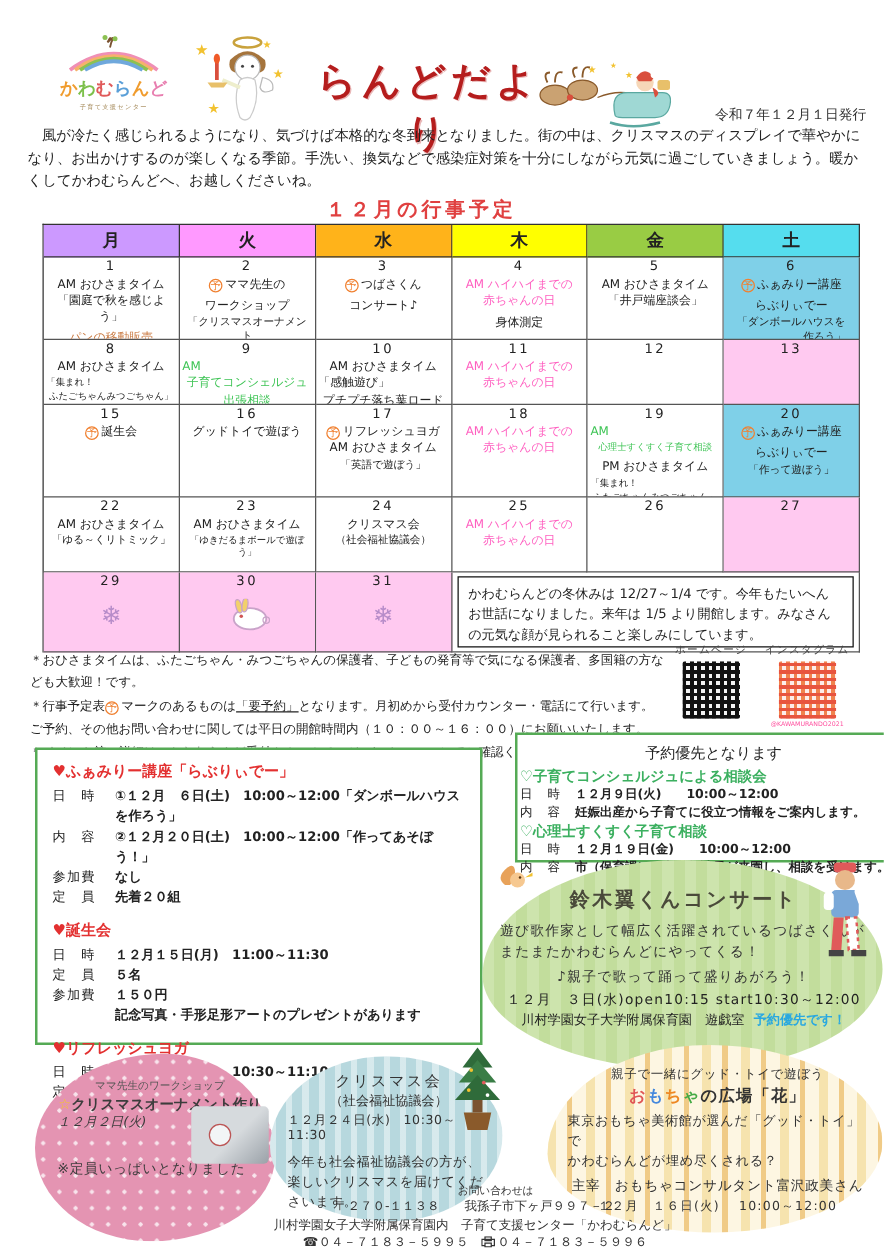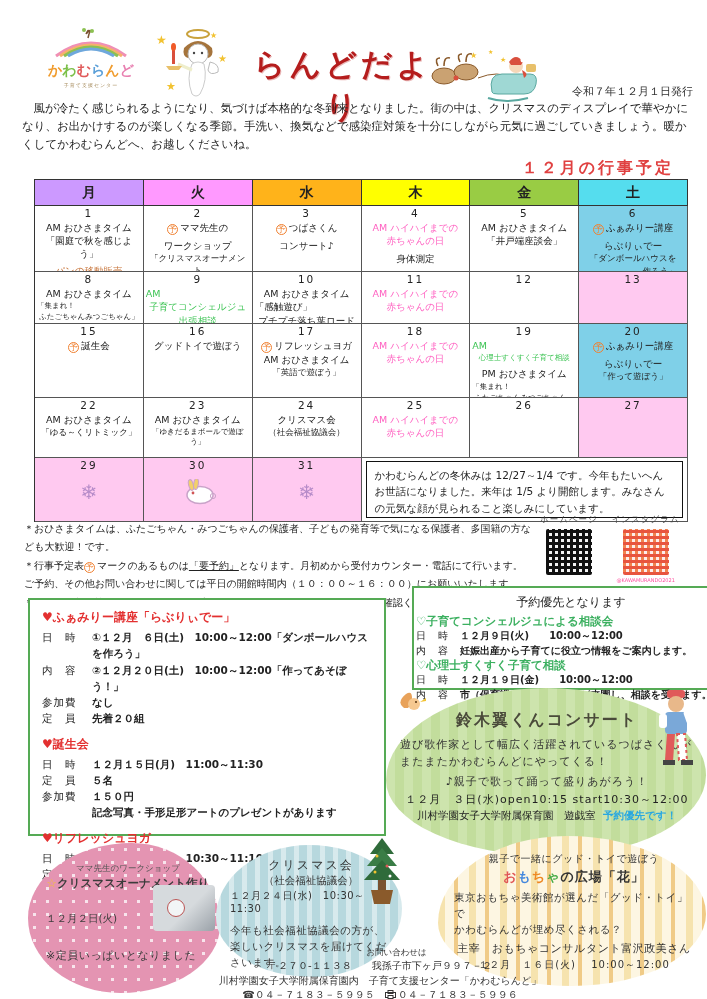--- a/index.html
+++ b/index.html
@@ -14,21 +14,21 @@
   .angel{position:absolute;left:152px;top:26px;}
   .main-title{position:absolute;left:248px;top:44px;width:190px;text-align:center;
     font-size:31px;font-weight:bold;color:#b51d1d;letter-spacing:4px;
     text-shadow:1px 1px 0 #e9b8b8;}
   .santa{position:absolute;left:430px;top:48px;}
   .issue-date{position:absolute;right:14px;top:84px;font-size:11px;color:#333;}
 
   .intro{position:absolute;left:22px;top:100px;width:668px;font-size:11.5px;line-height:1.55;color:#222;}
 
   
-  .cal-title{position:absolute;left:0;top:158px;width:674px;text-align:right;
+  .cal-title{position:absolute;left:0;top:158px;width:674px;text-align:center;
     font-size:16px;color:#e04040;letter-spacing:3px;font-weight:bold;}
   .calendar{position:absolute;left:34px;top:179px;width:654px;
     display:grid;grid-template-columns:repeat(6,1fr);
     grid-template-rows:26px 66px 52px 74px 60px 64px;
     border-top:1.5px solid #333;border-left:1.5px solid #333;background:#fff;}
   .cal-head{border-right:1px solid #333;border-bottom:1px solid #333;
     display:flex;align-items:center;justify-content:center;
     font-size:14px;font-weight:bold;color:#222;}
   .cal-cell{border-right:1px solid #555;border-bottom:1px solid #555;
     padding:1px 2px;text-align:center;font-size:9.5px;line-height:1.32;overflow:hidden;}
@@ -99,21 +99,21 @@
   .performer{position:absolute;left:655px;top:688px;}
 
   
   .blob-pink{position:absolute;left:28px;top:843px;width:192px;height:150px;
     background:radial-gradient(rgba(255,255,255,.75) 1.5px,transparent 1.8px) 0 0/13px 13px,#e494b2;
     border-radius:54% 46% 52% 48% / 50% 55% 45% 50%;
     padding:20px 10px 0 18px;color:#3c3c3c;}
   .wk-sub{font-size:8.5px;text-align:center;color:#555;}
   .wk-title{font-size:11.5px;font-weight:bold;text-align:center;margin-top:1px;}
   .wk-star{color:#f4c430;}
-  .wk-date{font-size:10.5px;margin-top:21px;}
+  .wk-date{font-size:10.5px;margin-top:0;font-style:italic;}
   .wk-note{font-size:11px;margin-top:22px;letter-spacing:0.5px;}
   .ornament-photo{position:absolute;left:125px;top:42px;width:62px;height:46px;border-radius:4px;
     background:linear-gradient(135deg,#d6dadd 0 55%,#9aa1a8);}
   .ornament-photo:after{content:"";position:absolute;left:14px;top:14px;width:16px;height:16px;
     border-radius:50%;background:#f2f5f6;border:1px solid #b55;}
 
   .blob-blue{position:absolute;left:216px;top:845px;width:186px;height:132px;
     background:repeating-linear-gradient(90deg,rgba(255,255,255,.45) 0 5px,transparent 5px 13px),#b7d8de;
     border-radius:50% 50% 48% 52% / 55% 48% 52% 45%;
     padding:12px 10px 0 14px;color:#333;}

